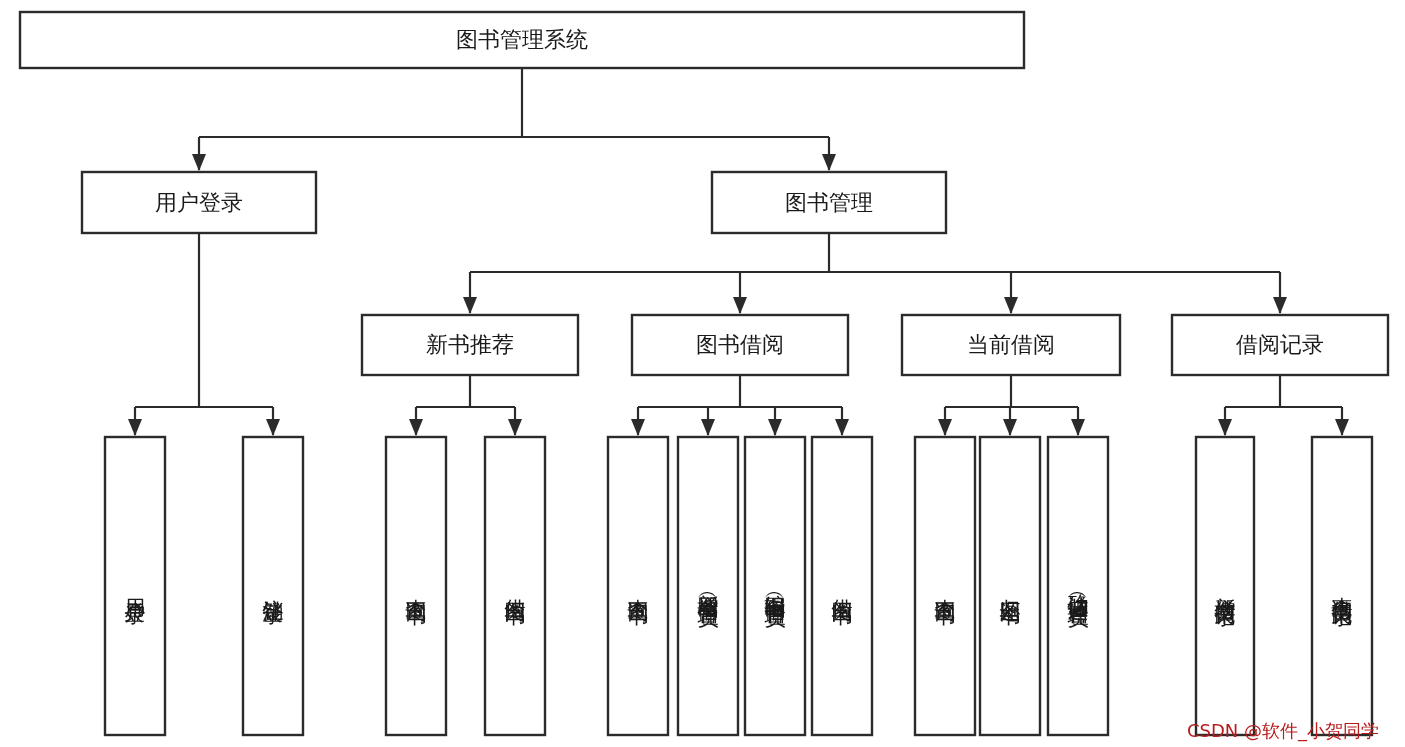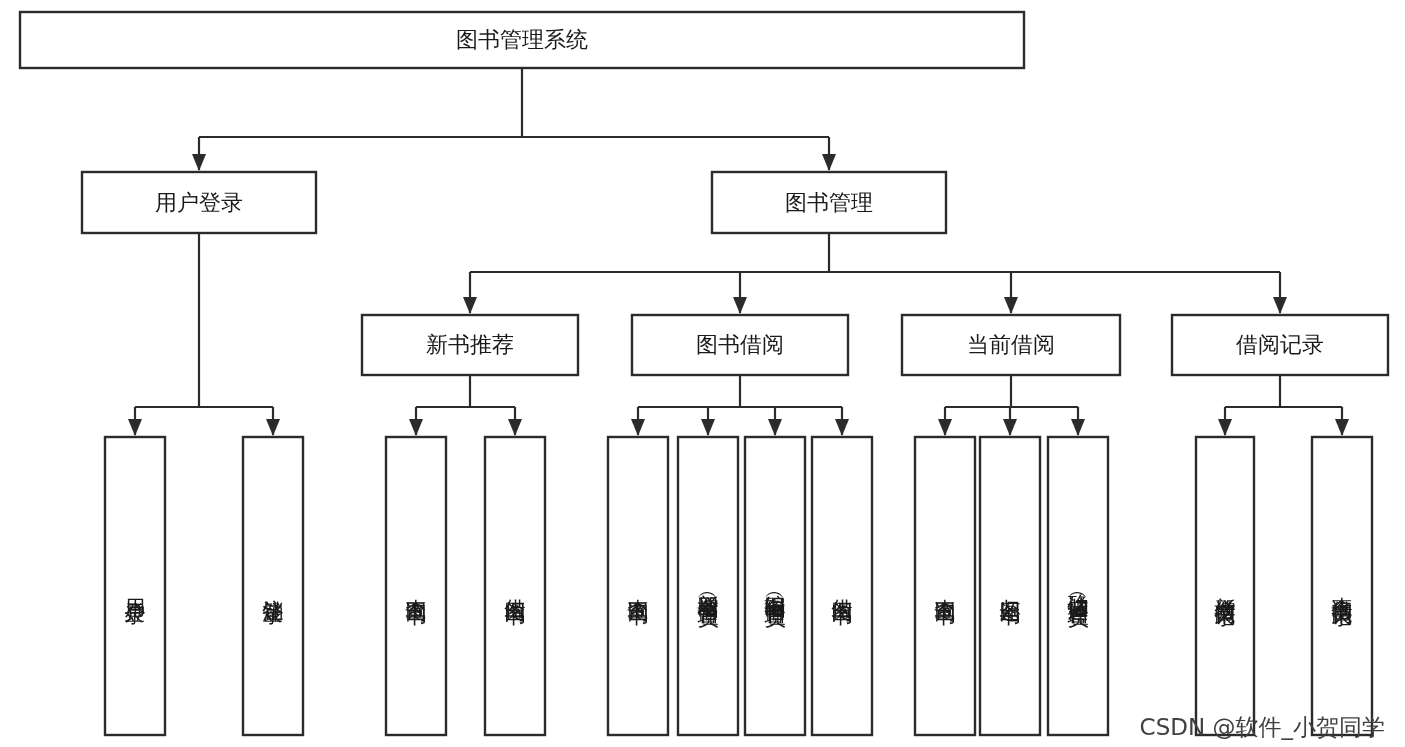--- a/index.html
+++ b/index.html
@@ -58,24 +58,24 @@
     text-align: center;
     display: flex;
     align-items: center;
     justify-content: center;
     font-family: "DejaVu Sans", "Liberation Sans", sans-serif;
     pointer-events: none;
     white-space: nowrap;
   }
   .watermark {
     position: absolute;
-    right: 20px;
+    right: 26px;
     bottom: 4px;
-    font-size: 23px;
-    color: #404040;
+    font-size: 18px;
+    color: #b91c1c;
     font-family: "DejaVu Sans", "Liberation Sans", sans-serif;
     white-space: nowrap;
   }
 </style>
 </head>
 <body>
 
 <div id="diagram-root">
 
   <svg id="flow" viewBox="0 0 1405 747">

